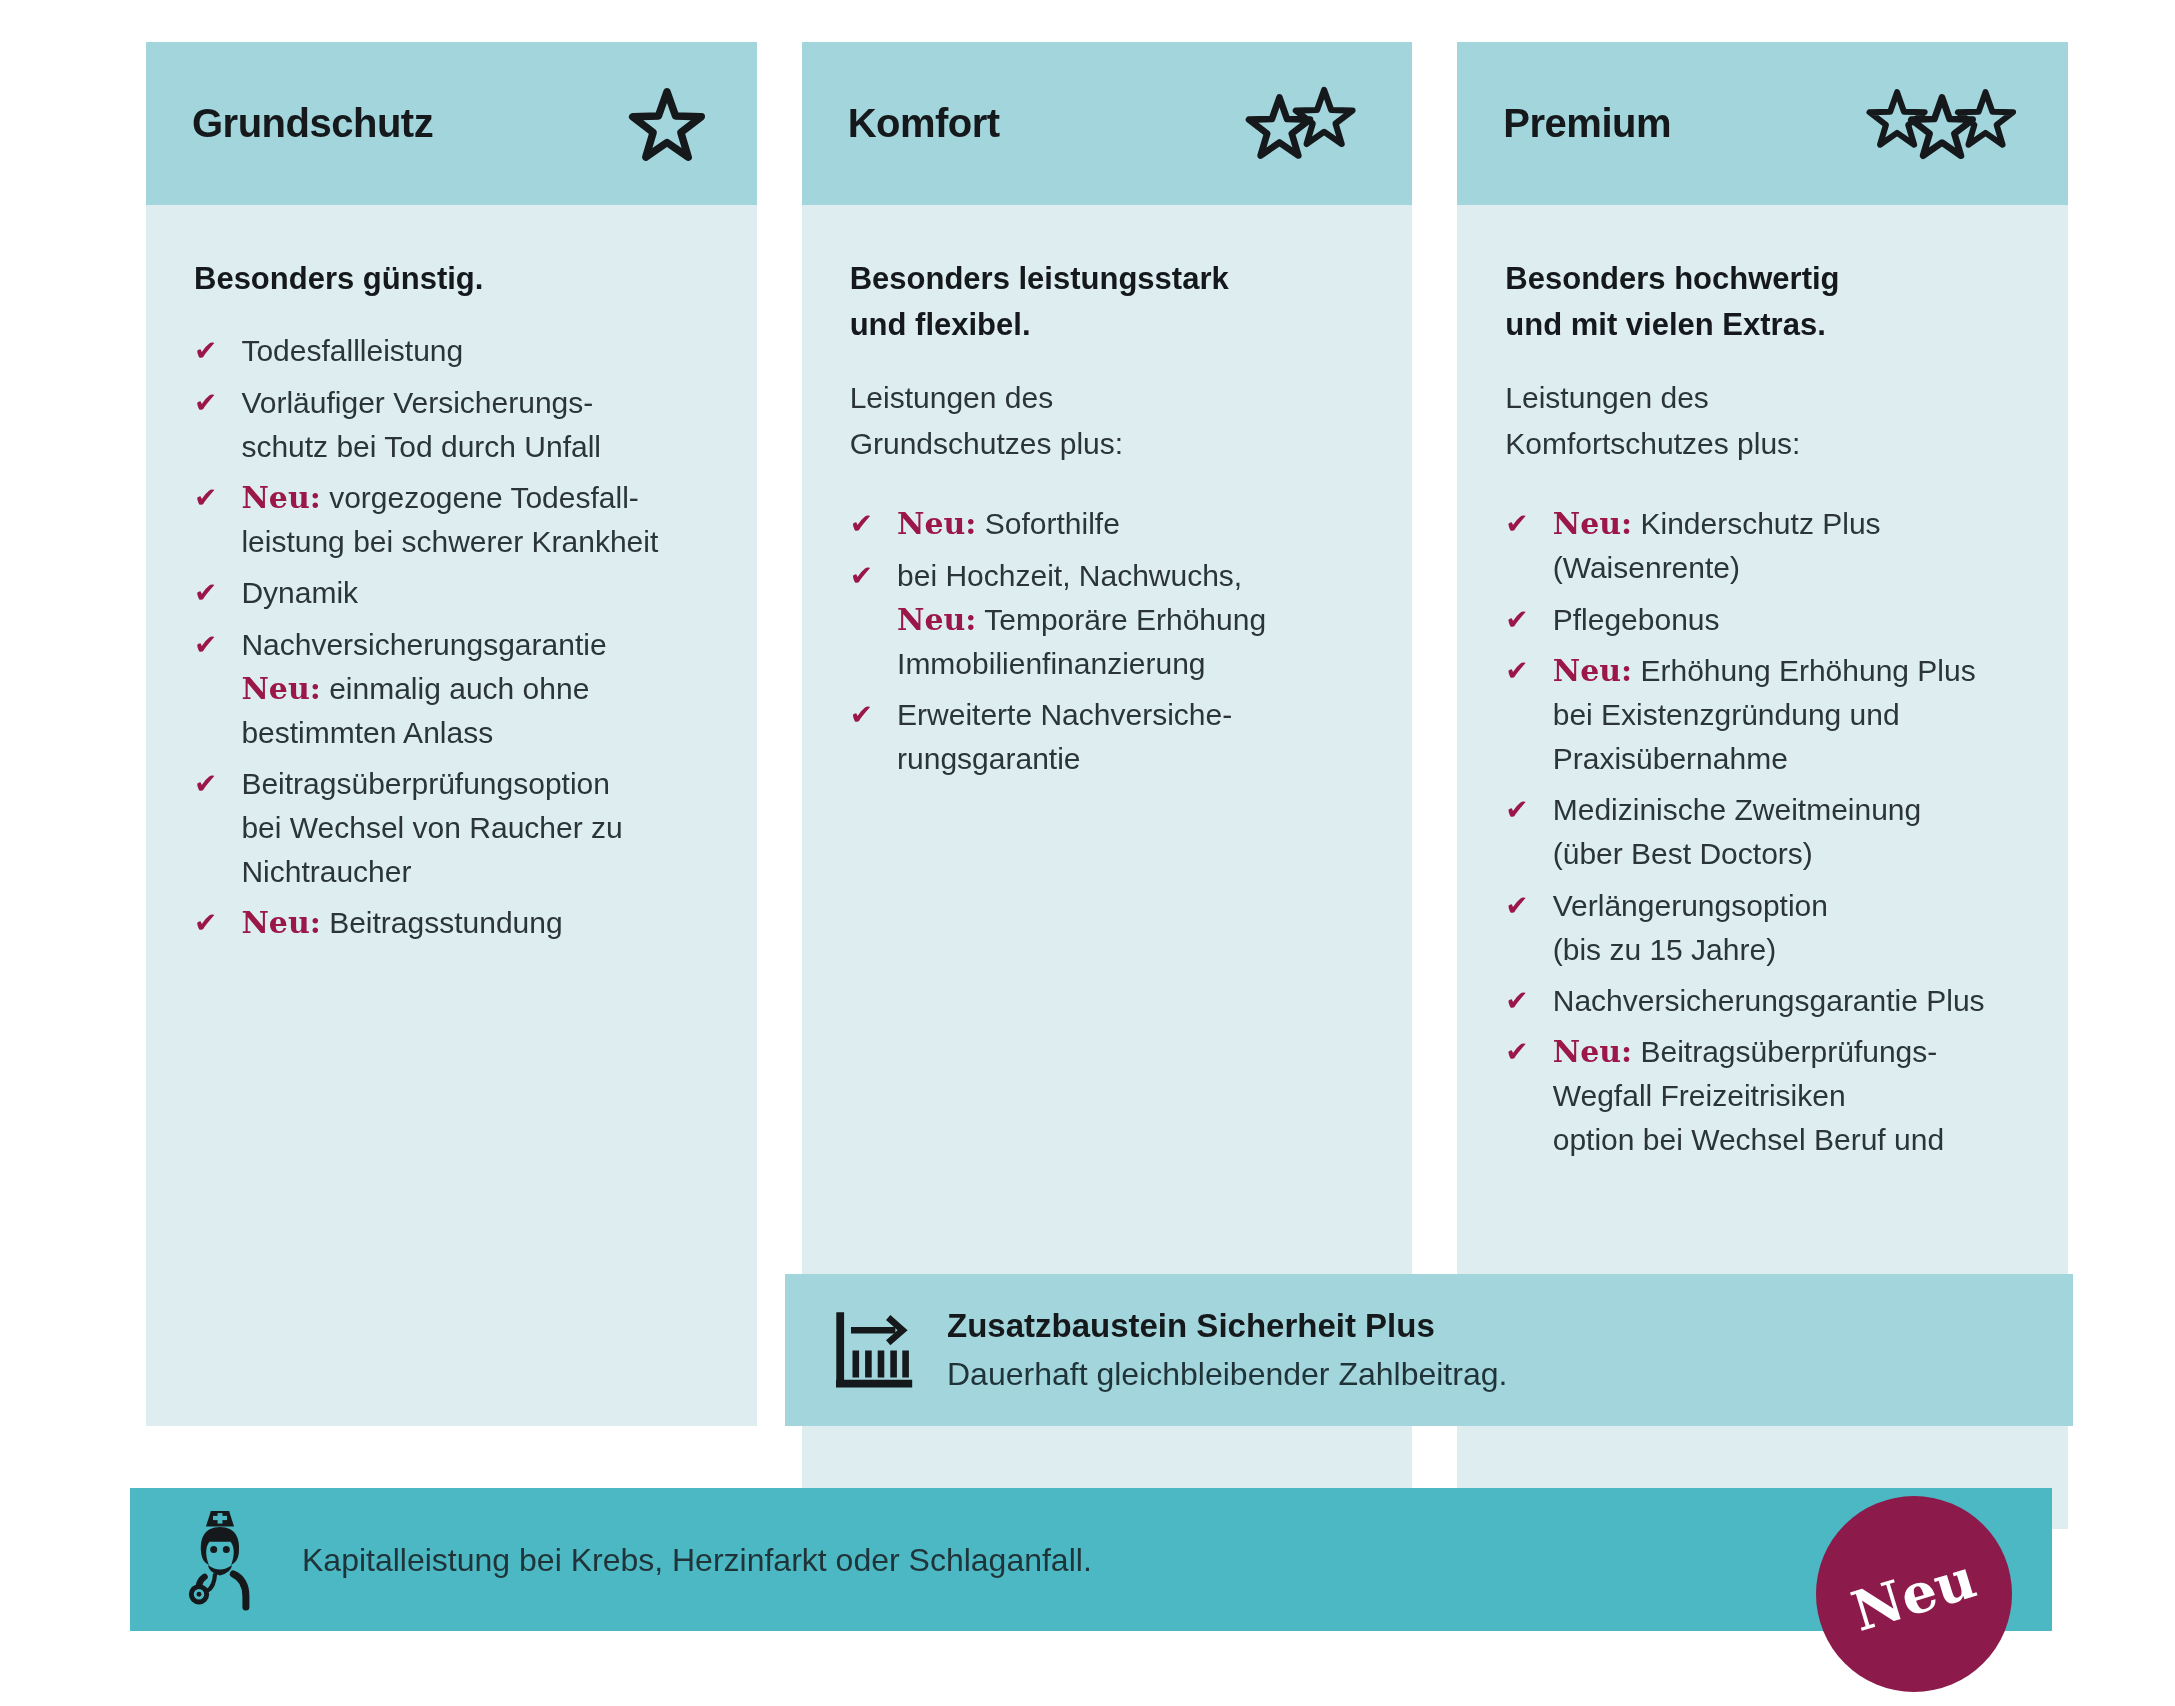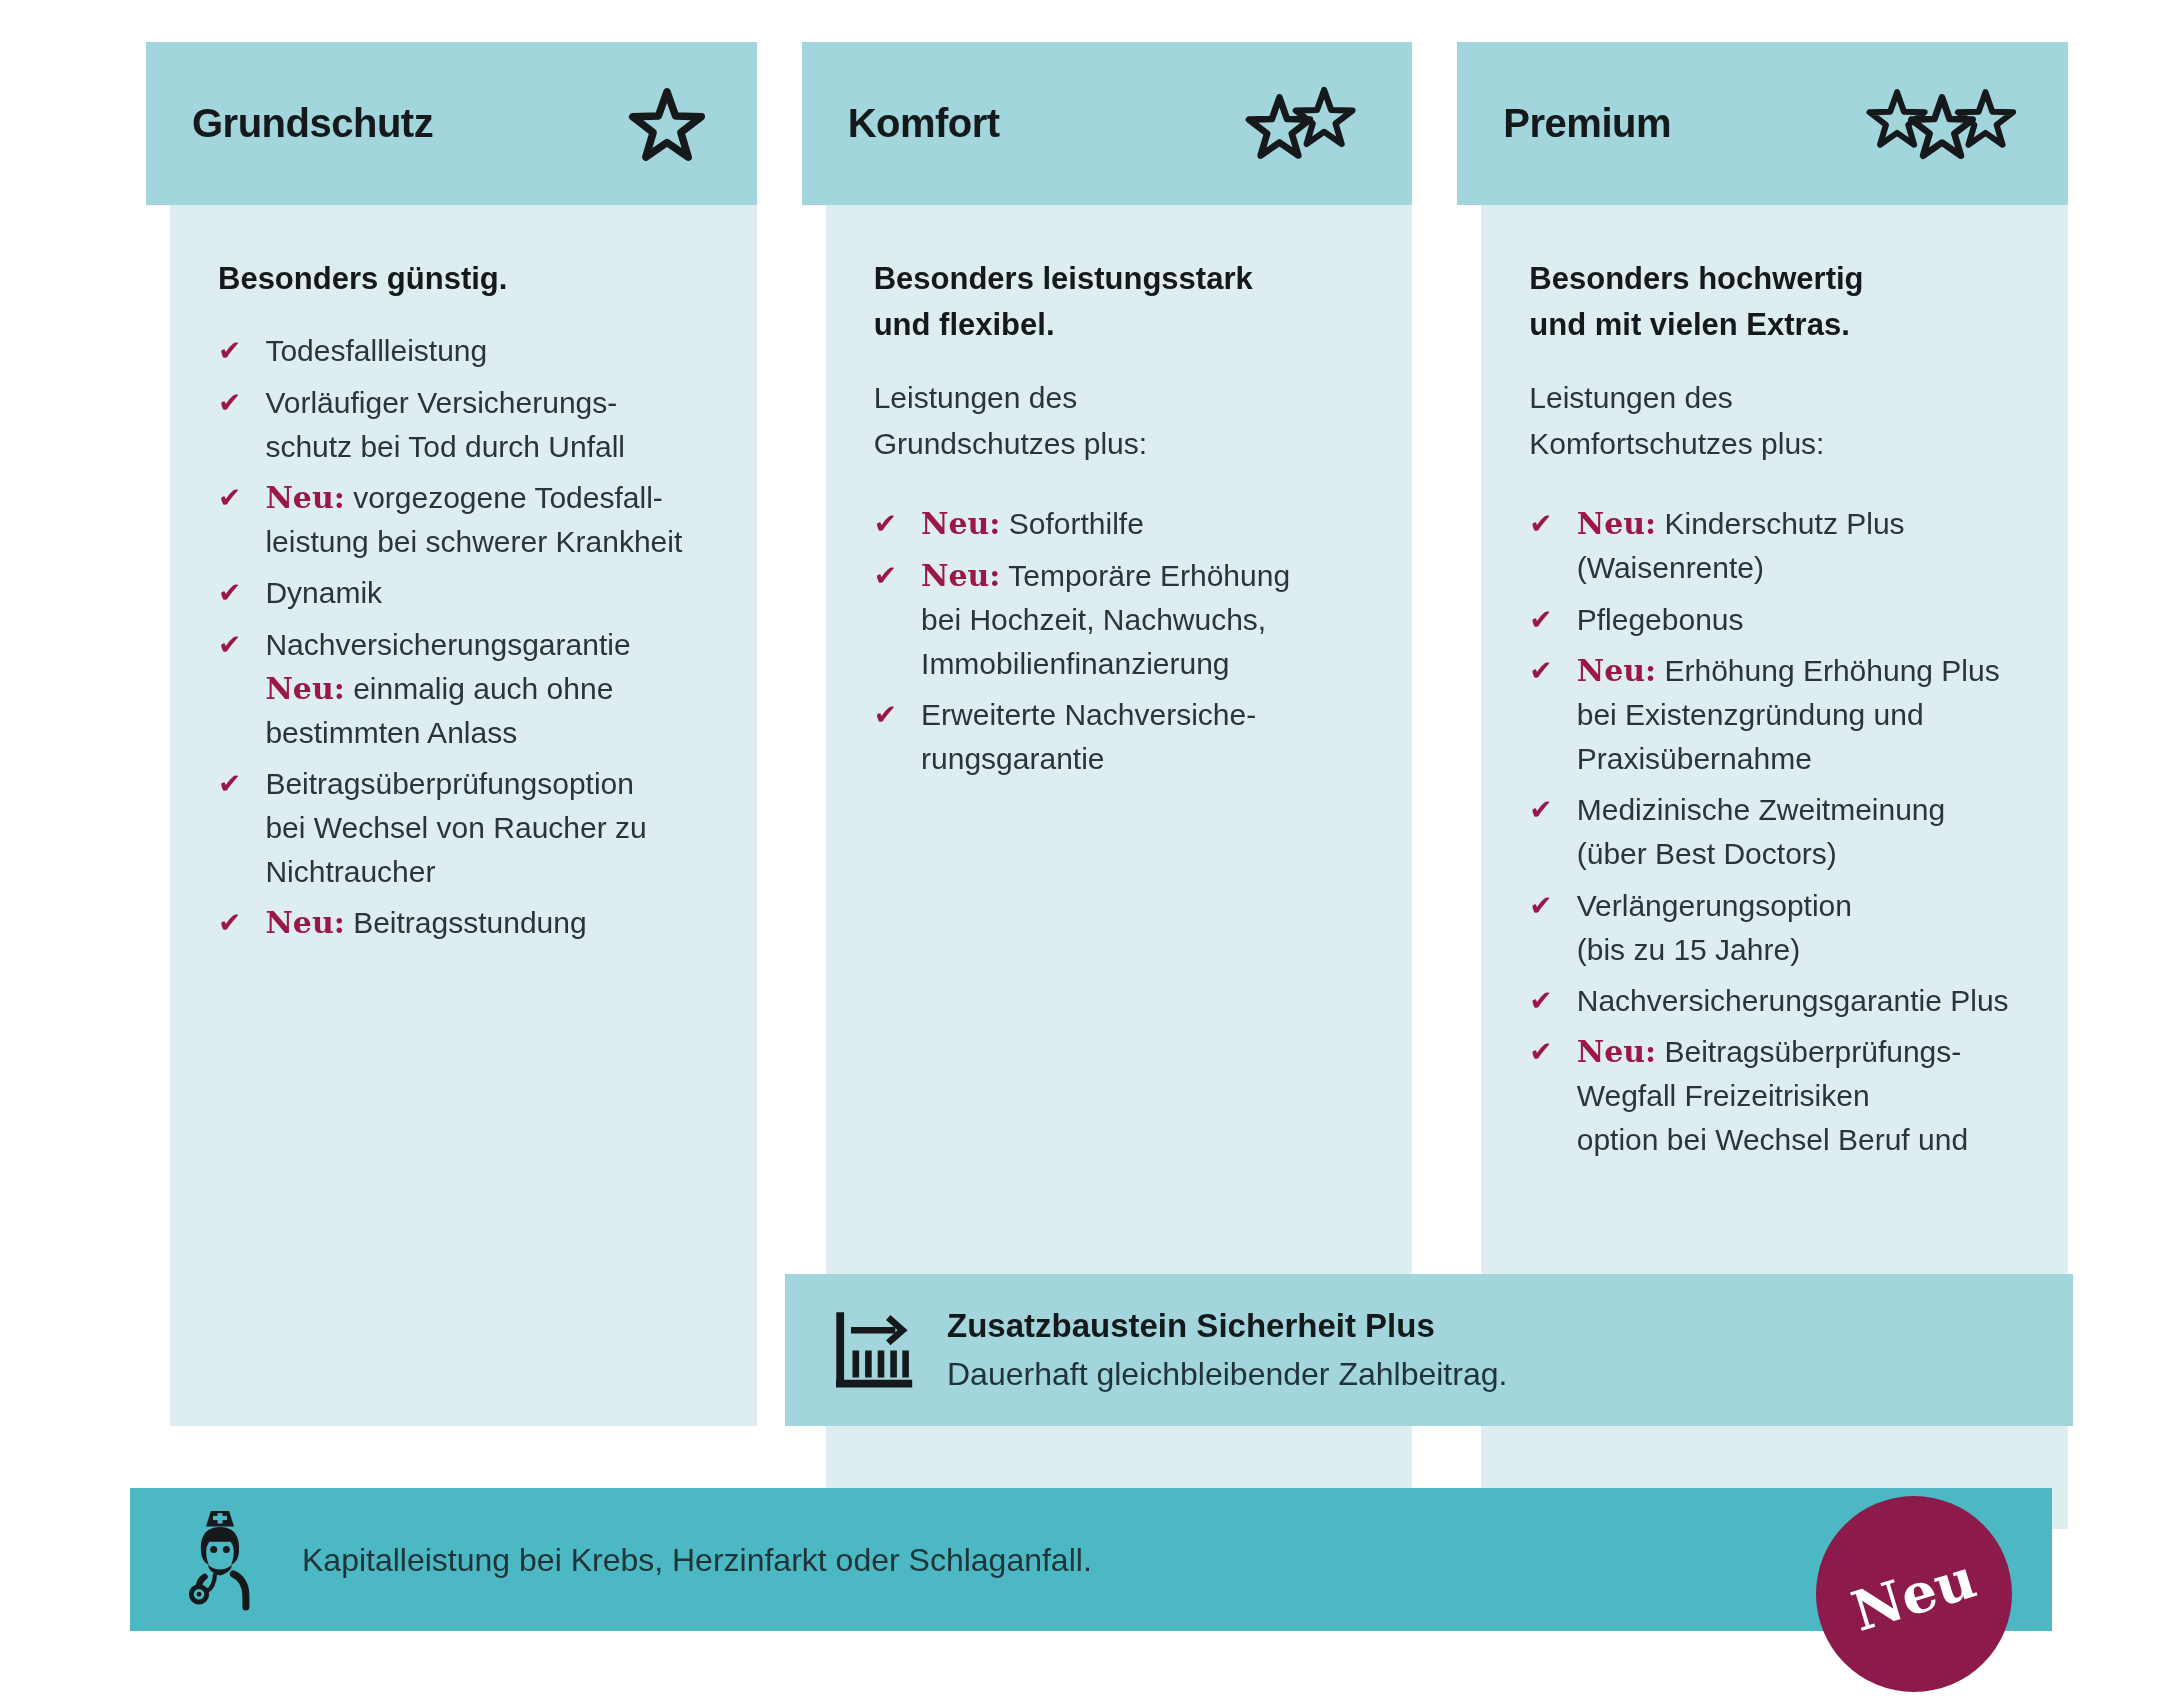--- a/index.html
+++ b/index.html
@@ -24,21 +24,21 @@
   .plan-header{
     height:163px;background:var(--header-teal);
     display:flex;align-items:center;justify-content:space-between;
     padding:0 46px;box-sizing:border-box;
   }
   .plan-title{font-size:40px;font-weight:700;color:var(--ink);letter-spacing:-0.5px;}
   .stars svg{display:block;}
   .star{fill:var(--header-teal);stroke:var(--ink);stroke-width:9.5;stroke-linejoin:round;stroke-linecap:round;}
   .plan-body{
     background:var(--panel-teal);
-    padding:51px 46px 37px 48px;box-sizing:border-box;margin-left:24px;
+    padding:51px 46px 37px 48px;box-sizing:border-box;
   }
   .plan-1 .plan-body{height:1221px;}
   .plan-2 .plan-body,.plan-3 .plan-body{height:1324px;}
   .tagline{font-size:31px;line-height:46px;font-weight:700;color:var(--ink);white-space:pre-line;margin:0 0 27.4px 0;}
   .intro{font-size:30px;line-height:46px;color:var(--text);white-space:pre-line;margin:0 0 35px 0;}
   .benefits{list-style:none;margin:0;padding:0;}
   .plan-1 .benefits{margin-top:24px;}
   .benefit{display:flex;align-items:flex-start;margin:0 0 7.3px 0;}
   .check{
     flex:0 0 31px;margin-right:16.4px;line-height:44px;font-size:28px;font-weight:700;
@@ -162,22 +162,22 @@
         <ul class="benefits">
             <li class="benefit">
               <span class="check">✔</span>
               <div class="benefit-text">
                 <div class="line"><span class="neu">Neu:</span><span> Soforthilfe</span></div>
               </div>
             </li>
             <li class="benefit">
               <span class="check">✔</span>
               <div class="benefit-text">
+                <div class="line"><span>bei Hochzeit, Nachwuchs,</span></div>
                 <div class="line"><span class="neu">Neu:</span><span> Temporäre Erhöhung</span></div>
-                <div class="line"><span>bei Hochzeit, Nachwuchs,</span></div>
                 <div class="line"><span>Immobilienfinanzierung</span></div>
               </div>
             </li>
             <li class="benefit">
               <span class="check">✔</span>
               <div class="benefit-text">
                 <div class="line"><span>Erweiterte Nachversiche-</span></div>
                 <div class="line"><span>rungsgarantie</span></div>
               </div>
             </li>

